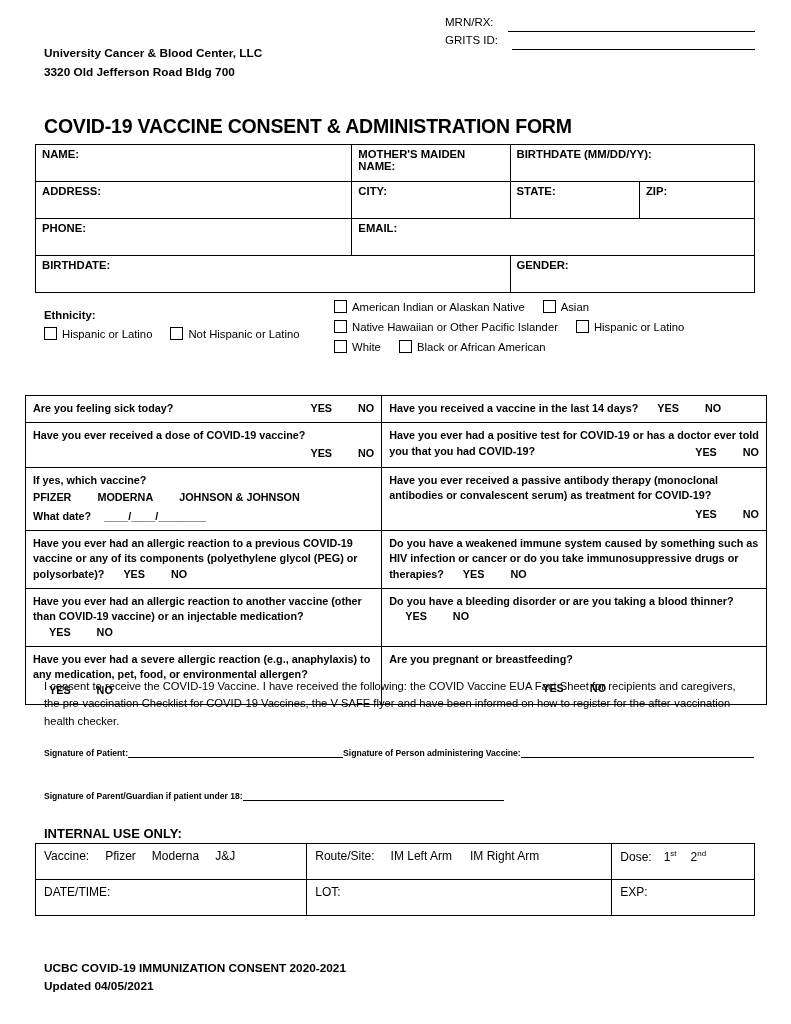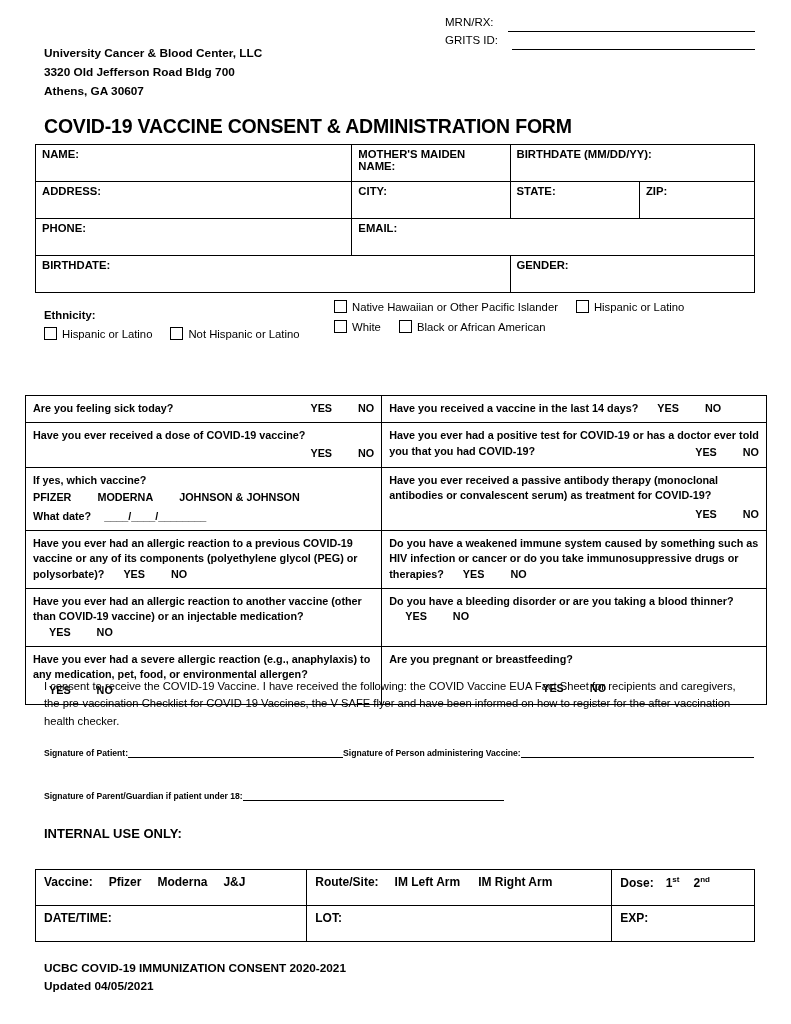--- a/index.html
+++ b/index.html
@@ -167,26 +167,26 @@
   
   .internal-hdr {
     position: absolute;
     top: 826px;
     left: 44px;
     font-size: 13px;
     font-weight: bold;
   }
   .internal {
     position: absolute;
-    top: 869px;
+    top: 843px;
     left: 35px;
     width: 720px;
     border-collapse: collapse;
     font-size: 12px;
-    font-weight: bold;
+    font-weight: normal;
     table-layout: fixed;
   }
   .internal td {
     border: 1px solid #000;
     height: 30px;
     vertical-align: top;
     padding: 5px 6px 0 8px;
   }
   sup { font-size: 8px; vertical-align: super; }
   
@@ -211,21 +211,20 @@
     </div>
     <div class="row">
       <span class="lbl">GRITS ID:</span>
       <span class="line"></span>
     </div>
   </div>
 
   <div class="clinic">
     <div>University Cancer &amp; Blood Center, LLC</div>
     <div>3320 Old Jefferson Road Bldg 700</div>
-    <div>Athens, GA  30607</div>
   </div>
 
   <div class="doc-title">COVID-19 VACCINE CONSENT &amp; ADMINISTRATION FORM</div>
 
   <table class="demo">
     <tbody>
         <tr>
       <td colspan="2" style="width:44%">NAME:</td>
       <td style="width:22%">MOTHER'S MAIDEN NAME:</td>
       <td colspan="2" style="width:34%">BIRTHDATE (MM/DD/YY):</td>
@@ -253,20 +252,26 @@
       <div class="cbrow">
         <span class="cbox"></span>
         <span class="cbl">Hispanic or Latino</span>
         <span class="cbox"></span>
         <span class="cbl">Not Hispanic or Latino</span>
       </div>
     </div>
     <div class="race-col">
       <div class="cbrow">
         <span class="cbox"></span>
+        <span class="cbl">American Indian or Alaskan Native</span>
+        <span class="cbox"></span>
+        <span class="cbl">Asian</span>
+      </div>
+      <div class="cbrow">
+        <span class="cbox"></span>
         <span class="cbl">Native Hawaiian or Other Pacific Islander</span>
         <span class="cbox"></span>
         <span class="cbl">Hispanic or Latino</span>
       </div>
       <div class="cbrow">
         <span class="cbox"></span>
         <span class="cbl">White</span>
         <span class="cbox"></span>
         <span class="cbl">Black or African American</span>
       </div>

